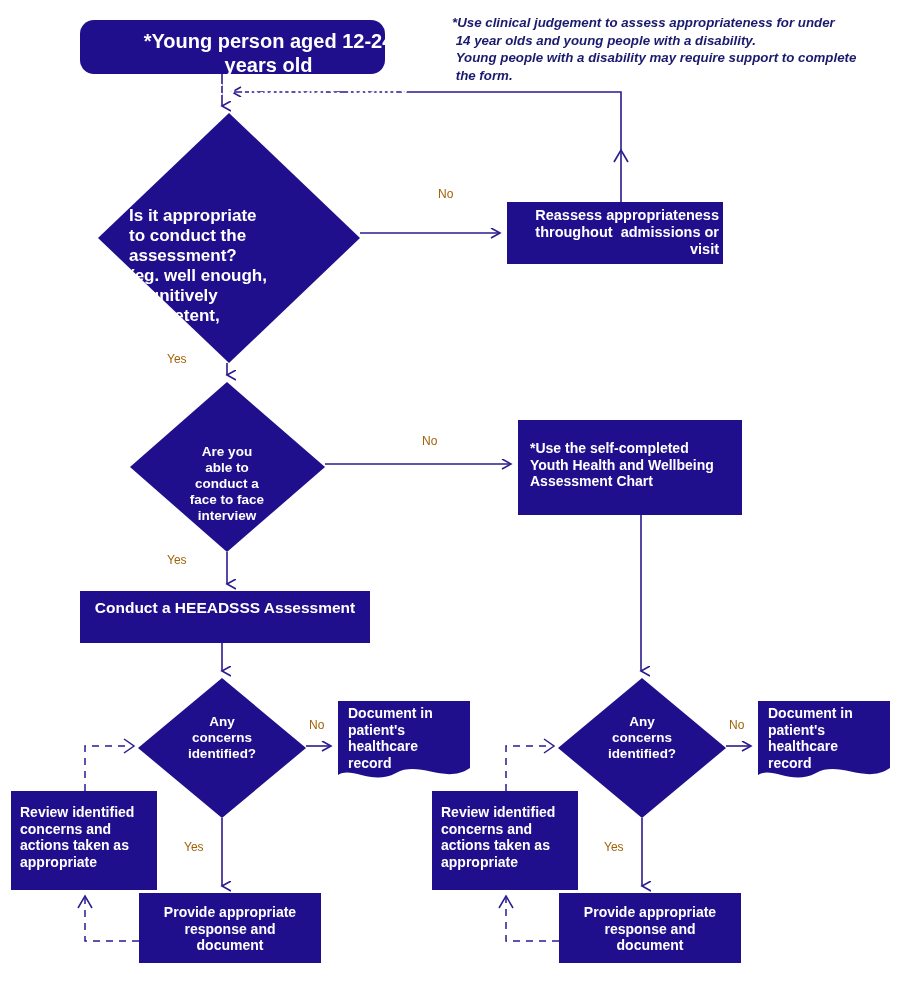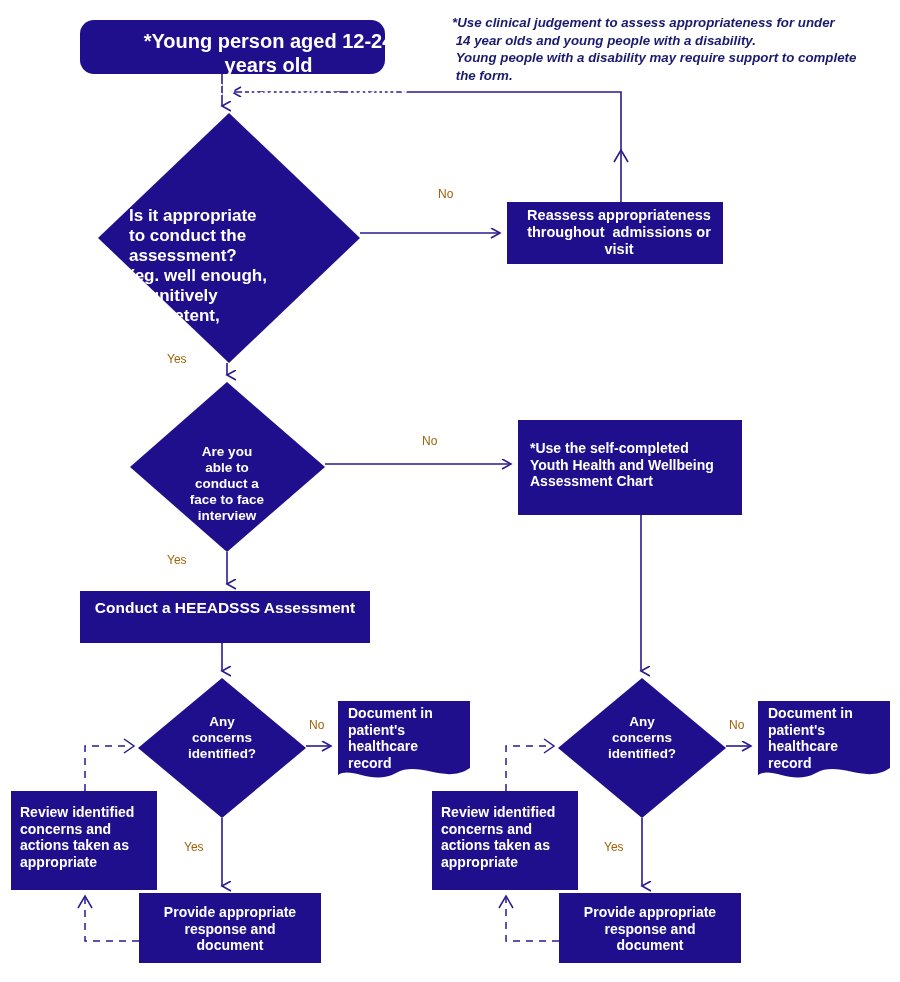--- a/index.html
+++ b/index.html
@@ -152,21 +152,21 @@
 presents to healthcare facility</div>
 
   <div class="node-text" style="left:129px; top:178px; width:200px; text-align:left; font-size:17px;margin-top:28px;">Is it appropriate
 to conduct the
 assessment?
 (eg. well enough,
 cognitively
 competent,
 privacy)</div>
 
-  <div class="node-text" style="left:519px; top:207px; width:200px; text-align:center; font-size:14.5px;">Reassess appropriateness
+  <div class="node-text" style="left:519px; top:207px; width:200px; text-align:right; font-size:14.5px;">Reassess appropriateness
 throughout  admissions or
 visit</div>
 
   <div class="node-text" style="left:152px; top:444px; width:150px; text-align:center; font-size:13.5px;">Are you
 able to
 conduct a
 face to face
 interview</div>
 
   <div class="node-text" style="left:530px; top:440px; width:205px; text-align:left; font-size:14px;">*Use the self-completed

